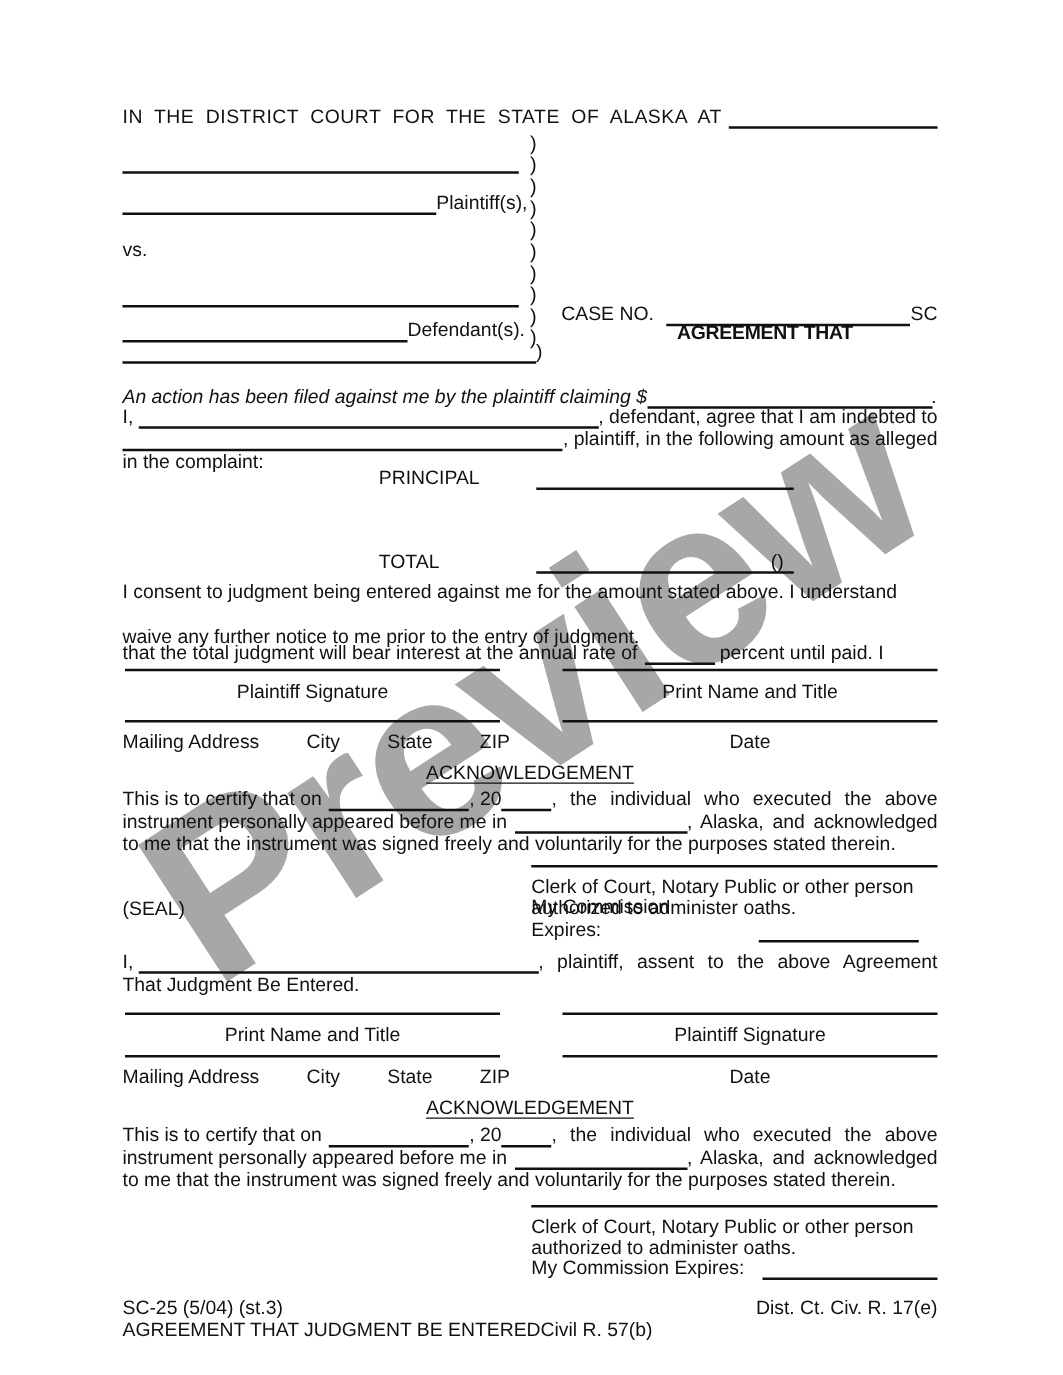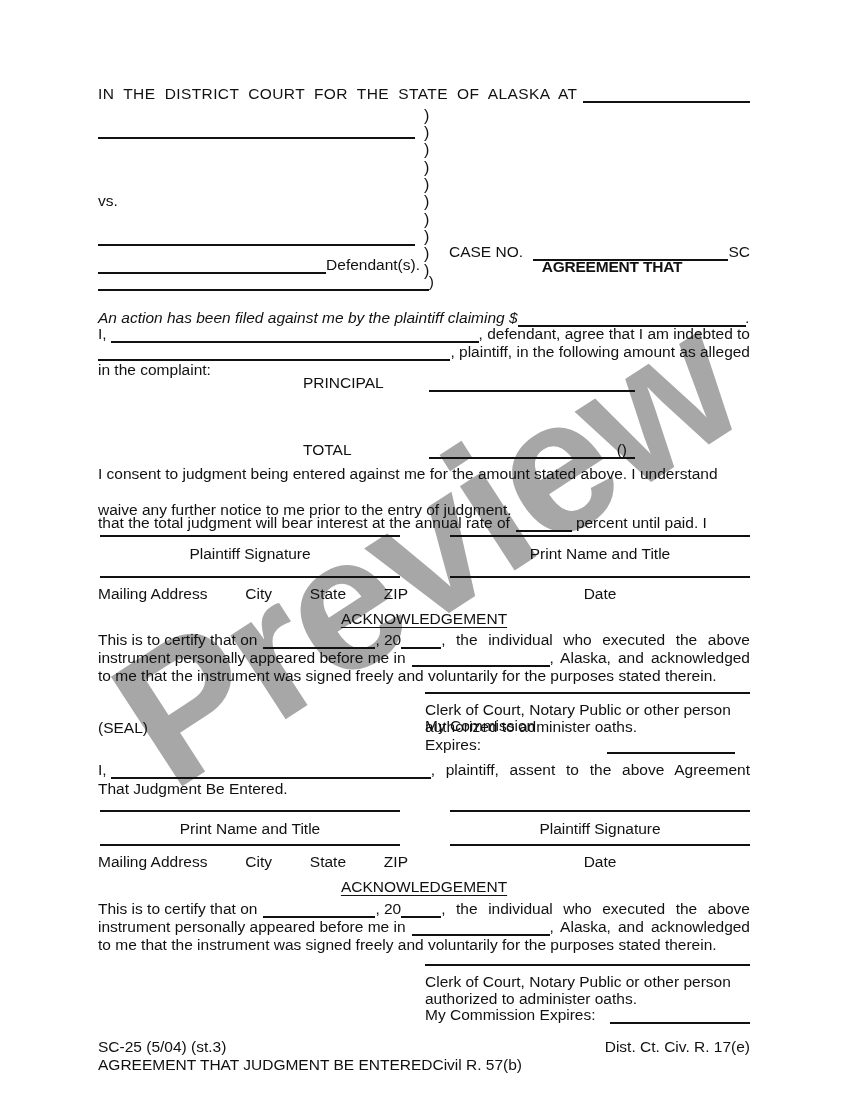--- a/index.html
+++ b/index.html
@@ -36,20 +36,24 @@
   <div class="wm" style="color:#a7a7a7;">Preview</div>
 
   <div class="content">
 
     <div class="abs row hdr" style="top:84px;left:98px;width:652px;height:19px;">
       <span>IN THE DISTRICT COURT FOR THE STATE OF ALASKA AT</span>
       <span class="blank ml6"></span>
     </div>
 
     <div class="hr" style="top:137px;left:98px;width:317px;"></div>
+    <div class="abs row" style="top:153px;left:98px;width:324px;height:19px;">
+      <span class="blank"></span>
+      <span>Plaintiff(s),</span>
+    </div>
     <div class="abs" style="top:191px;left:98px;">vs.</div>
     <div class="hr" style="top:244px;left:98px;width:317px;"></div>
     <div class="abs row" style="top:255px;left:98px;width:322px;height:19px;">
       <span class="blank"></span>
       <span>Defendant(s).</span>
     </div>
     <div class="abs row" style="top:272px;left:98px;width:336px;height:19px;">
       <span class="blank"></span>
       <span>)</span>
     </div>

